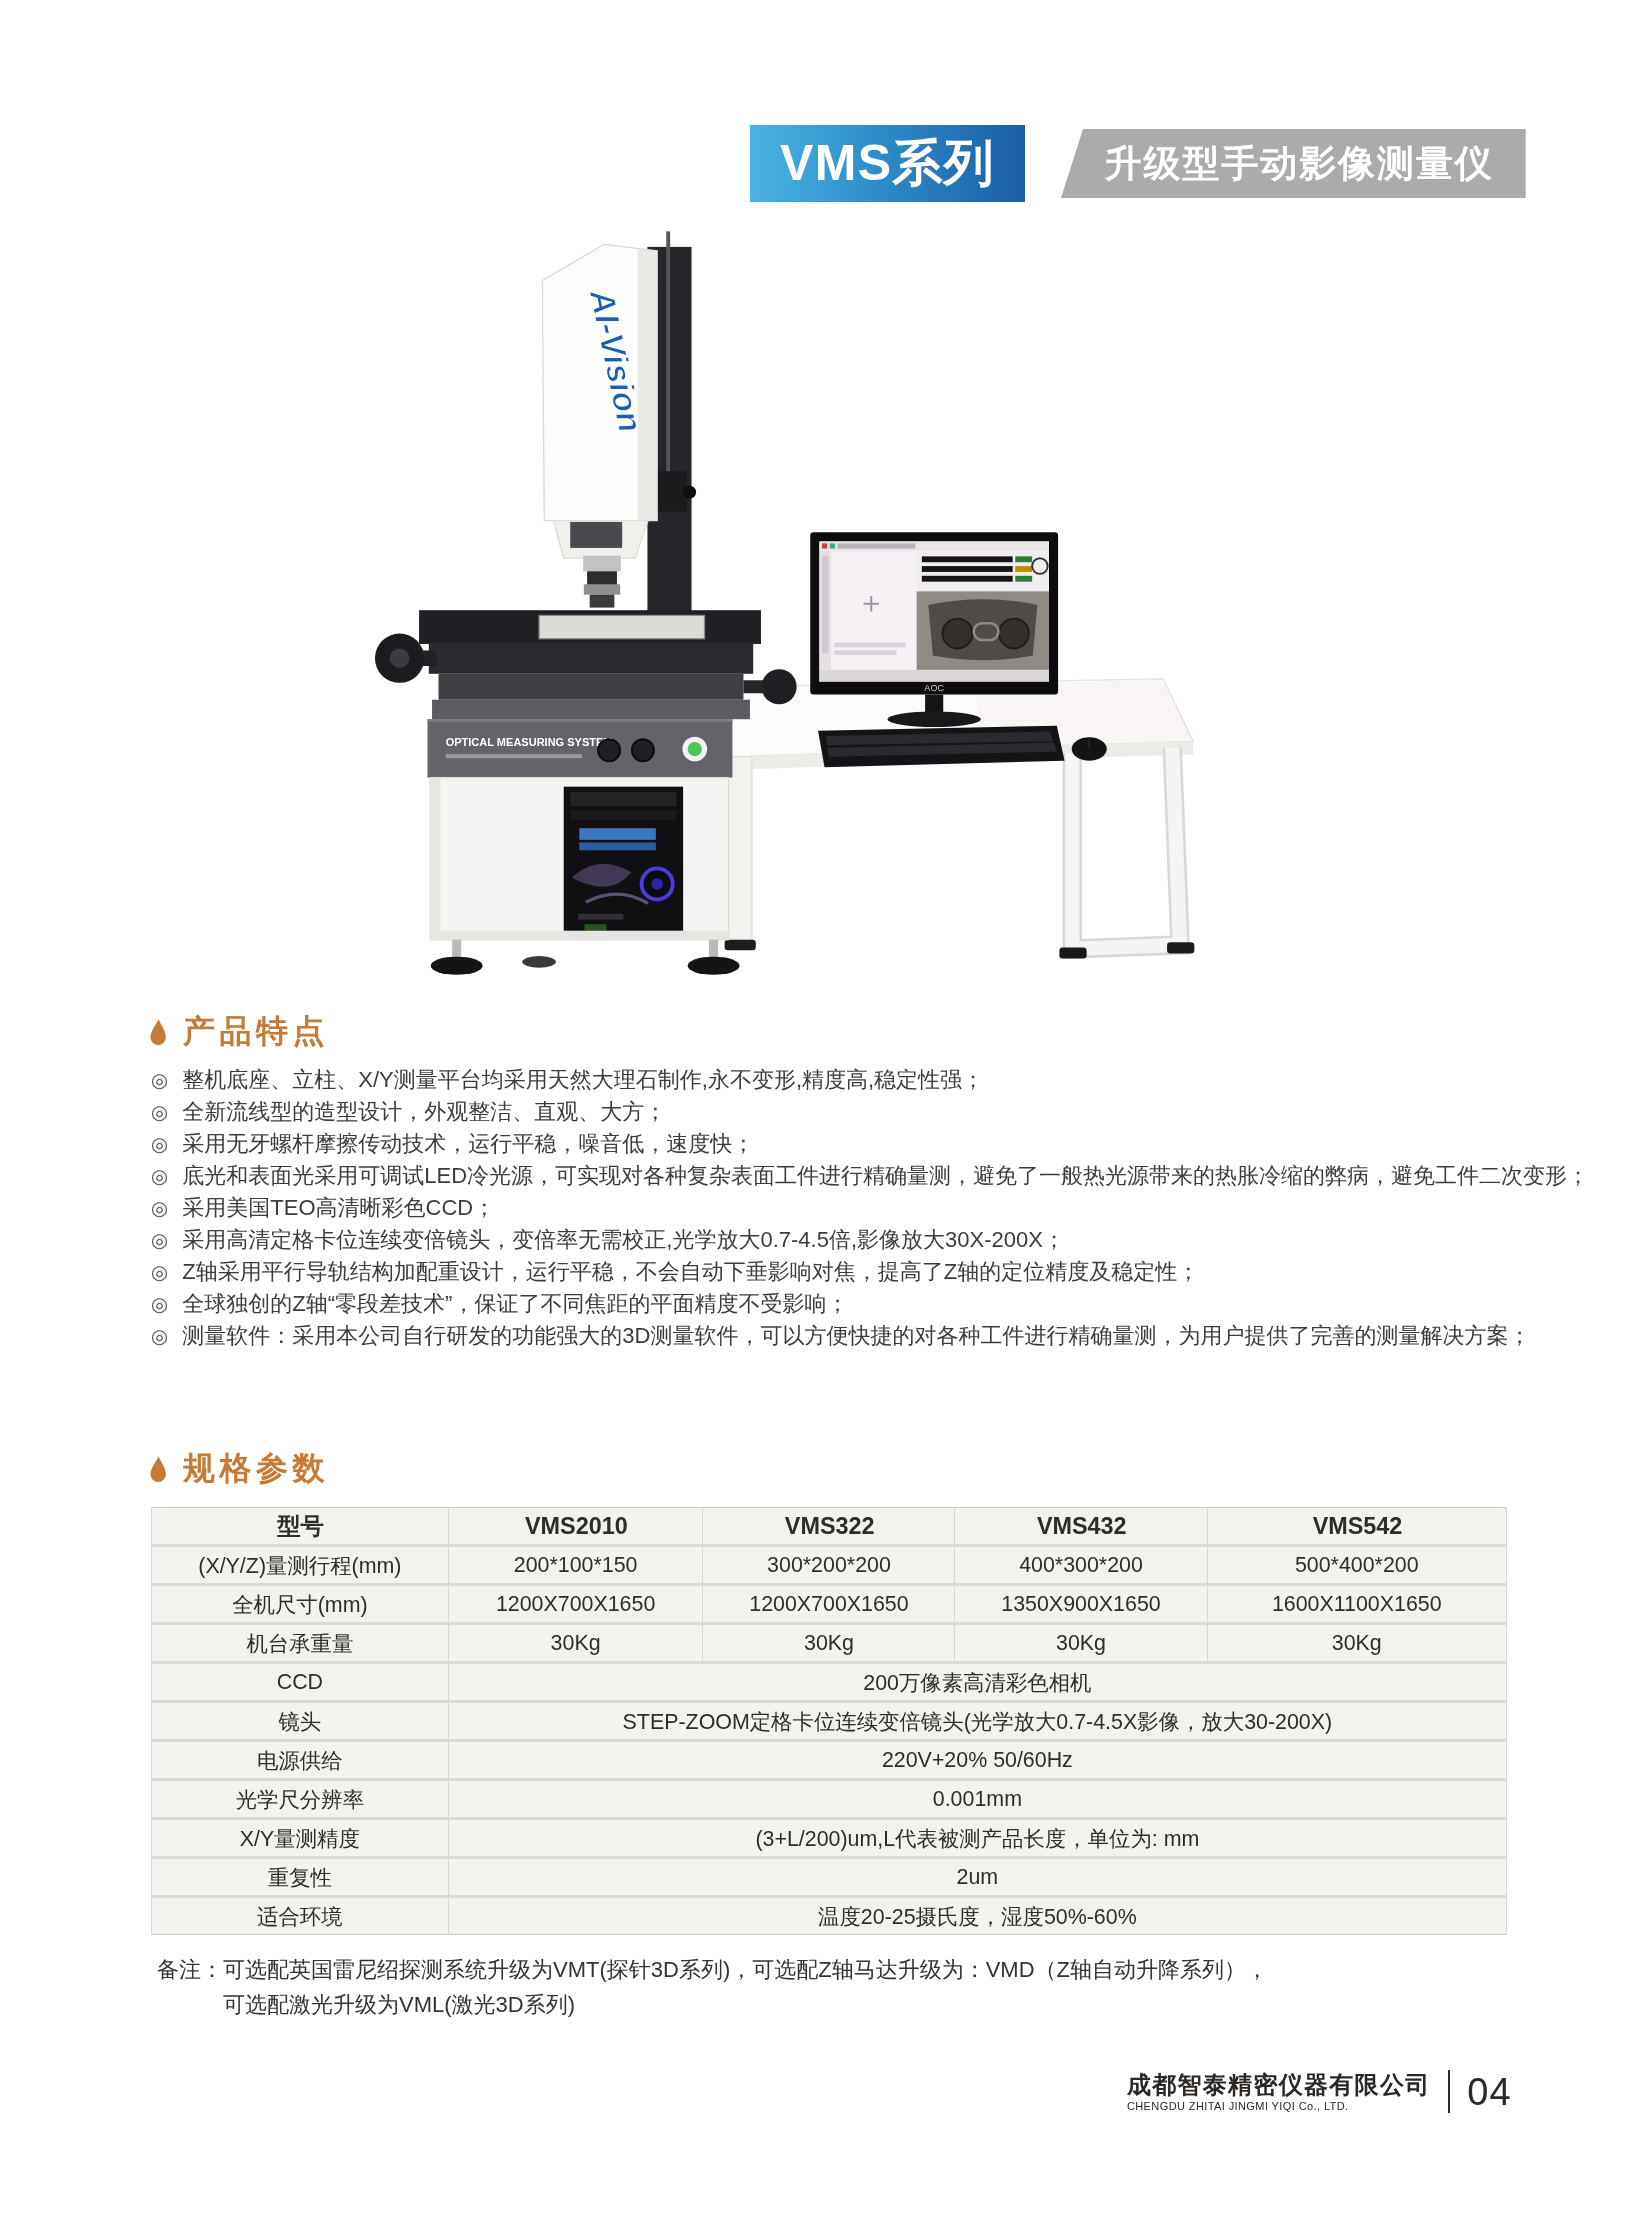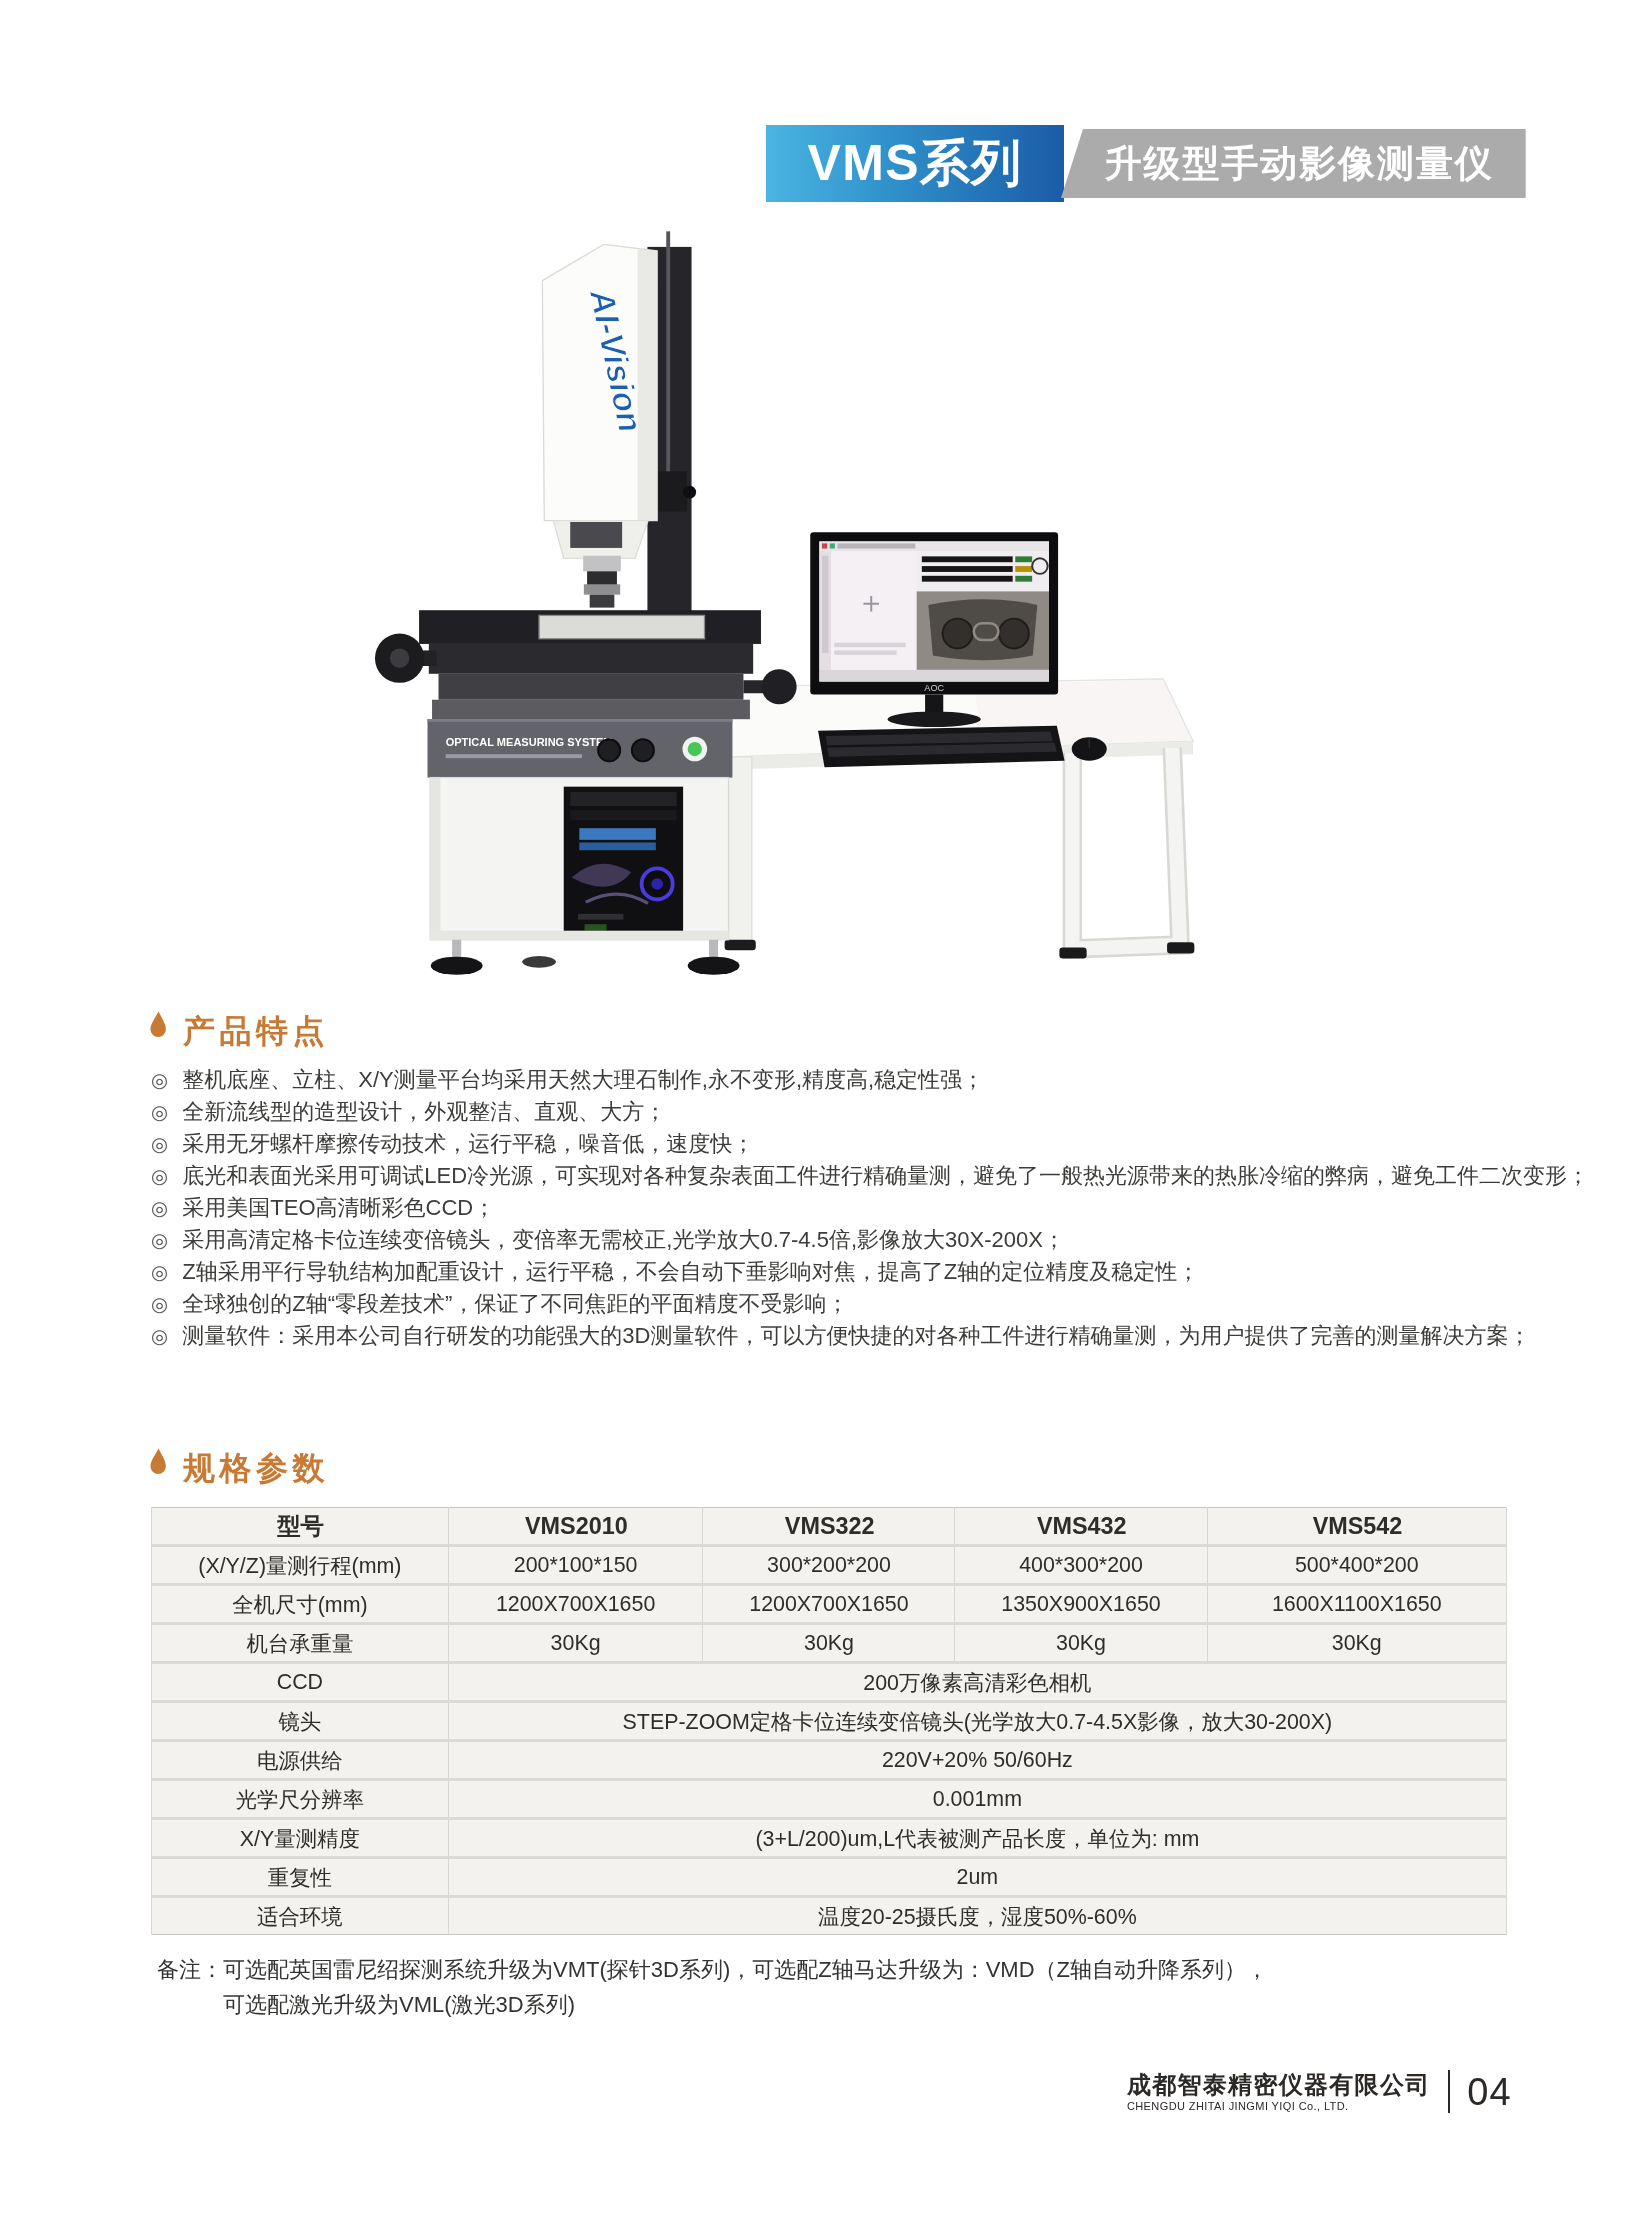--- a/index.html
+++ b/index.html
@@ -1,31 +1,31 @@
 <!DOCTYPE html>
 <html style="font-size:10.4px"><head>
 <meta charset="utf-8">
 <style>
   html,body{margin:0;padding:0;background:#ffffff;}
   #page{position:relative;width:1646px;height:2227px;background:#ffffff;overflow:hidden;
         font-family:"Liberation Sans","DejaVu Sans",sans-serif;}
   .abs{position:absolute;}
 
   
-  .badge-blue{left:766px;top:125px;width:298px;height:77px;
+  .badge-blue{left:750px;top:125px;width:275px;height:77px;
     background:linear-gradient(90deg,#4ab4e2 0%,#2e8ec9 45%,#1b5ca7 100%);
     display:flex;align-items:center;justify-content:center;
     color:#fff;font-size:50px;font-weight:bold;letter-spacing:1.3px;}
   .badge-gray{left:1061px;top:129px;width:453px;height:69px;background:#ababab;
     clip-path:polygon(22px 0,100% 0,100% 100%,0 100%);
     display:flex;align-items:center;justify-content:center;padding-left:11.7px;
     color:#fff;font-size:37px;font-weight:bold;letter-spacing:1.9px;}
 
   
-  .sec-head{display:flex;gap:15.6px;}
+  .sec-head{display:flex;align-items:center;gap:15.6px;}
   .sec-head .ttl{font-size:32px;font-weight:bold;color:#c67a33;letter-spacing:4.5px;}
   .sec-head svg{display:block;}
   #feat-head{left:148px;top:1010px;}
   #spec-head{left:148px;top:1447px;}
 
   
   .features{left:151px;top:1064px;width:1454px;margin:0;padding:0;list-style:none;}
   .features li{display:flex;gap:14.3px;line-height:32px;font-size:22px;color:#3d3c3a;white-space:nowrap;}
   .features .mk{font-size:19.5px;color:#55534f;flex:0 0 auto;}
 

